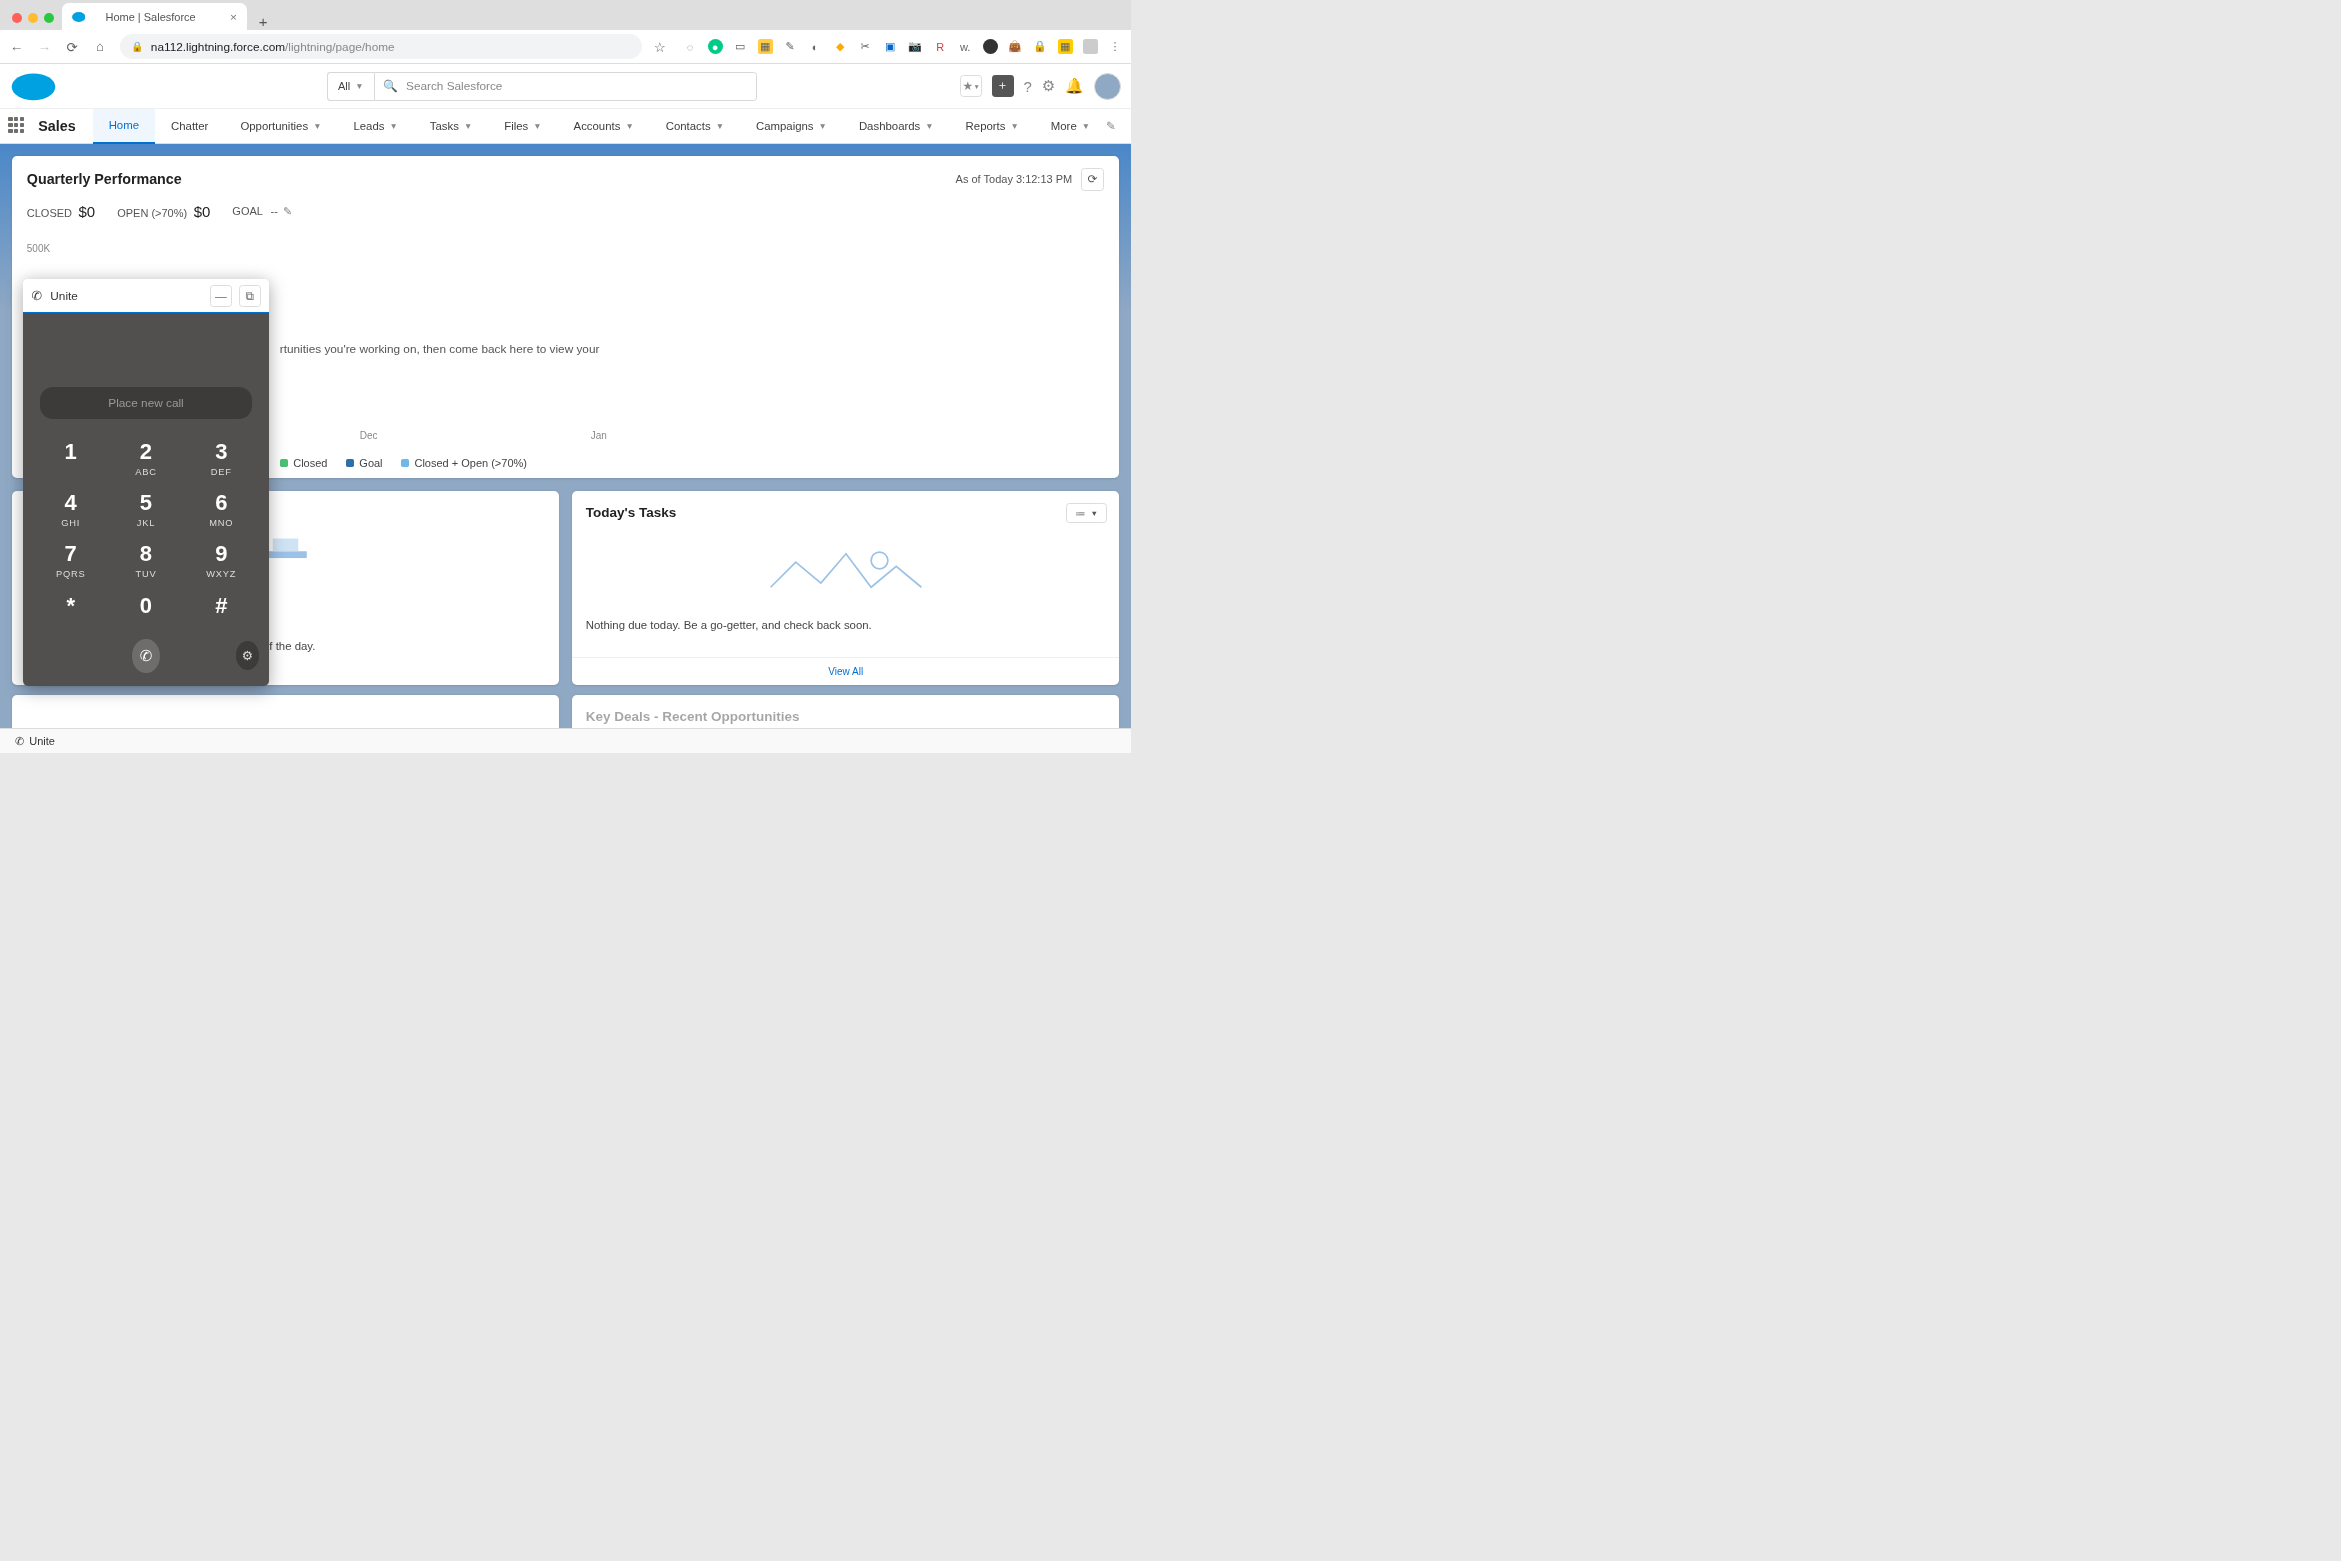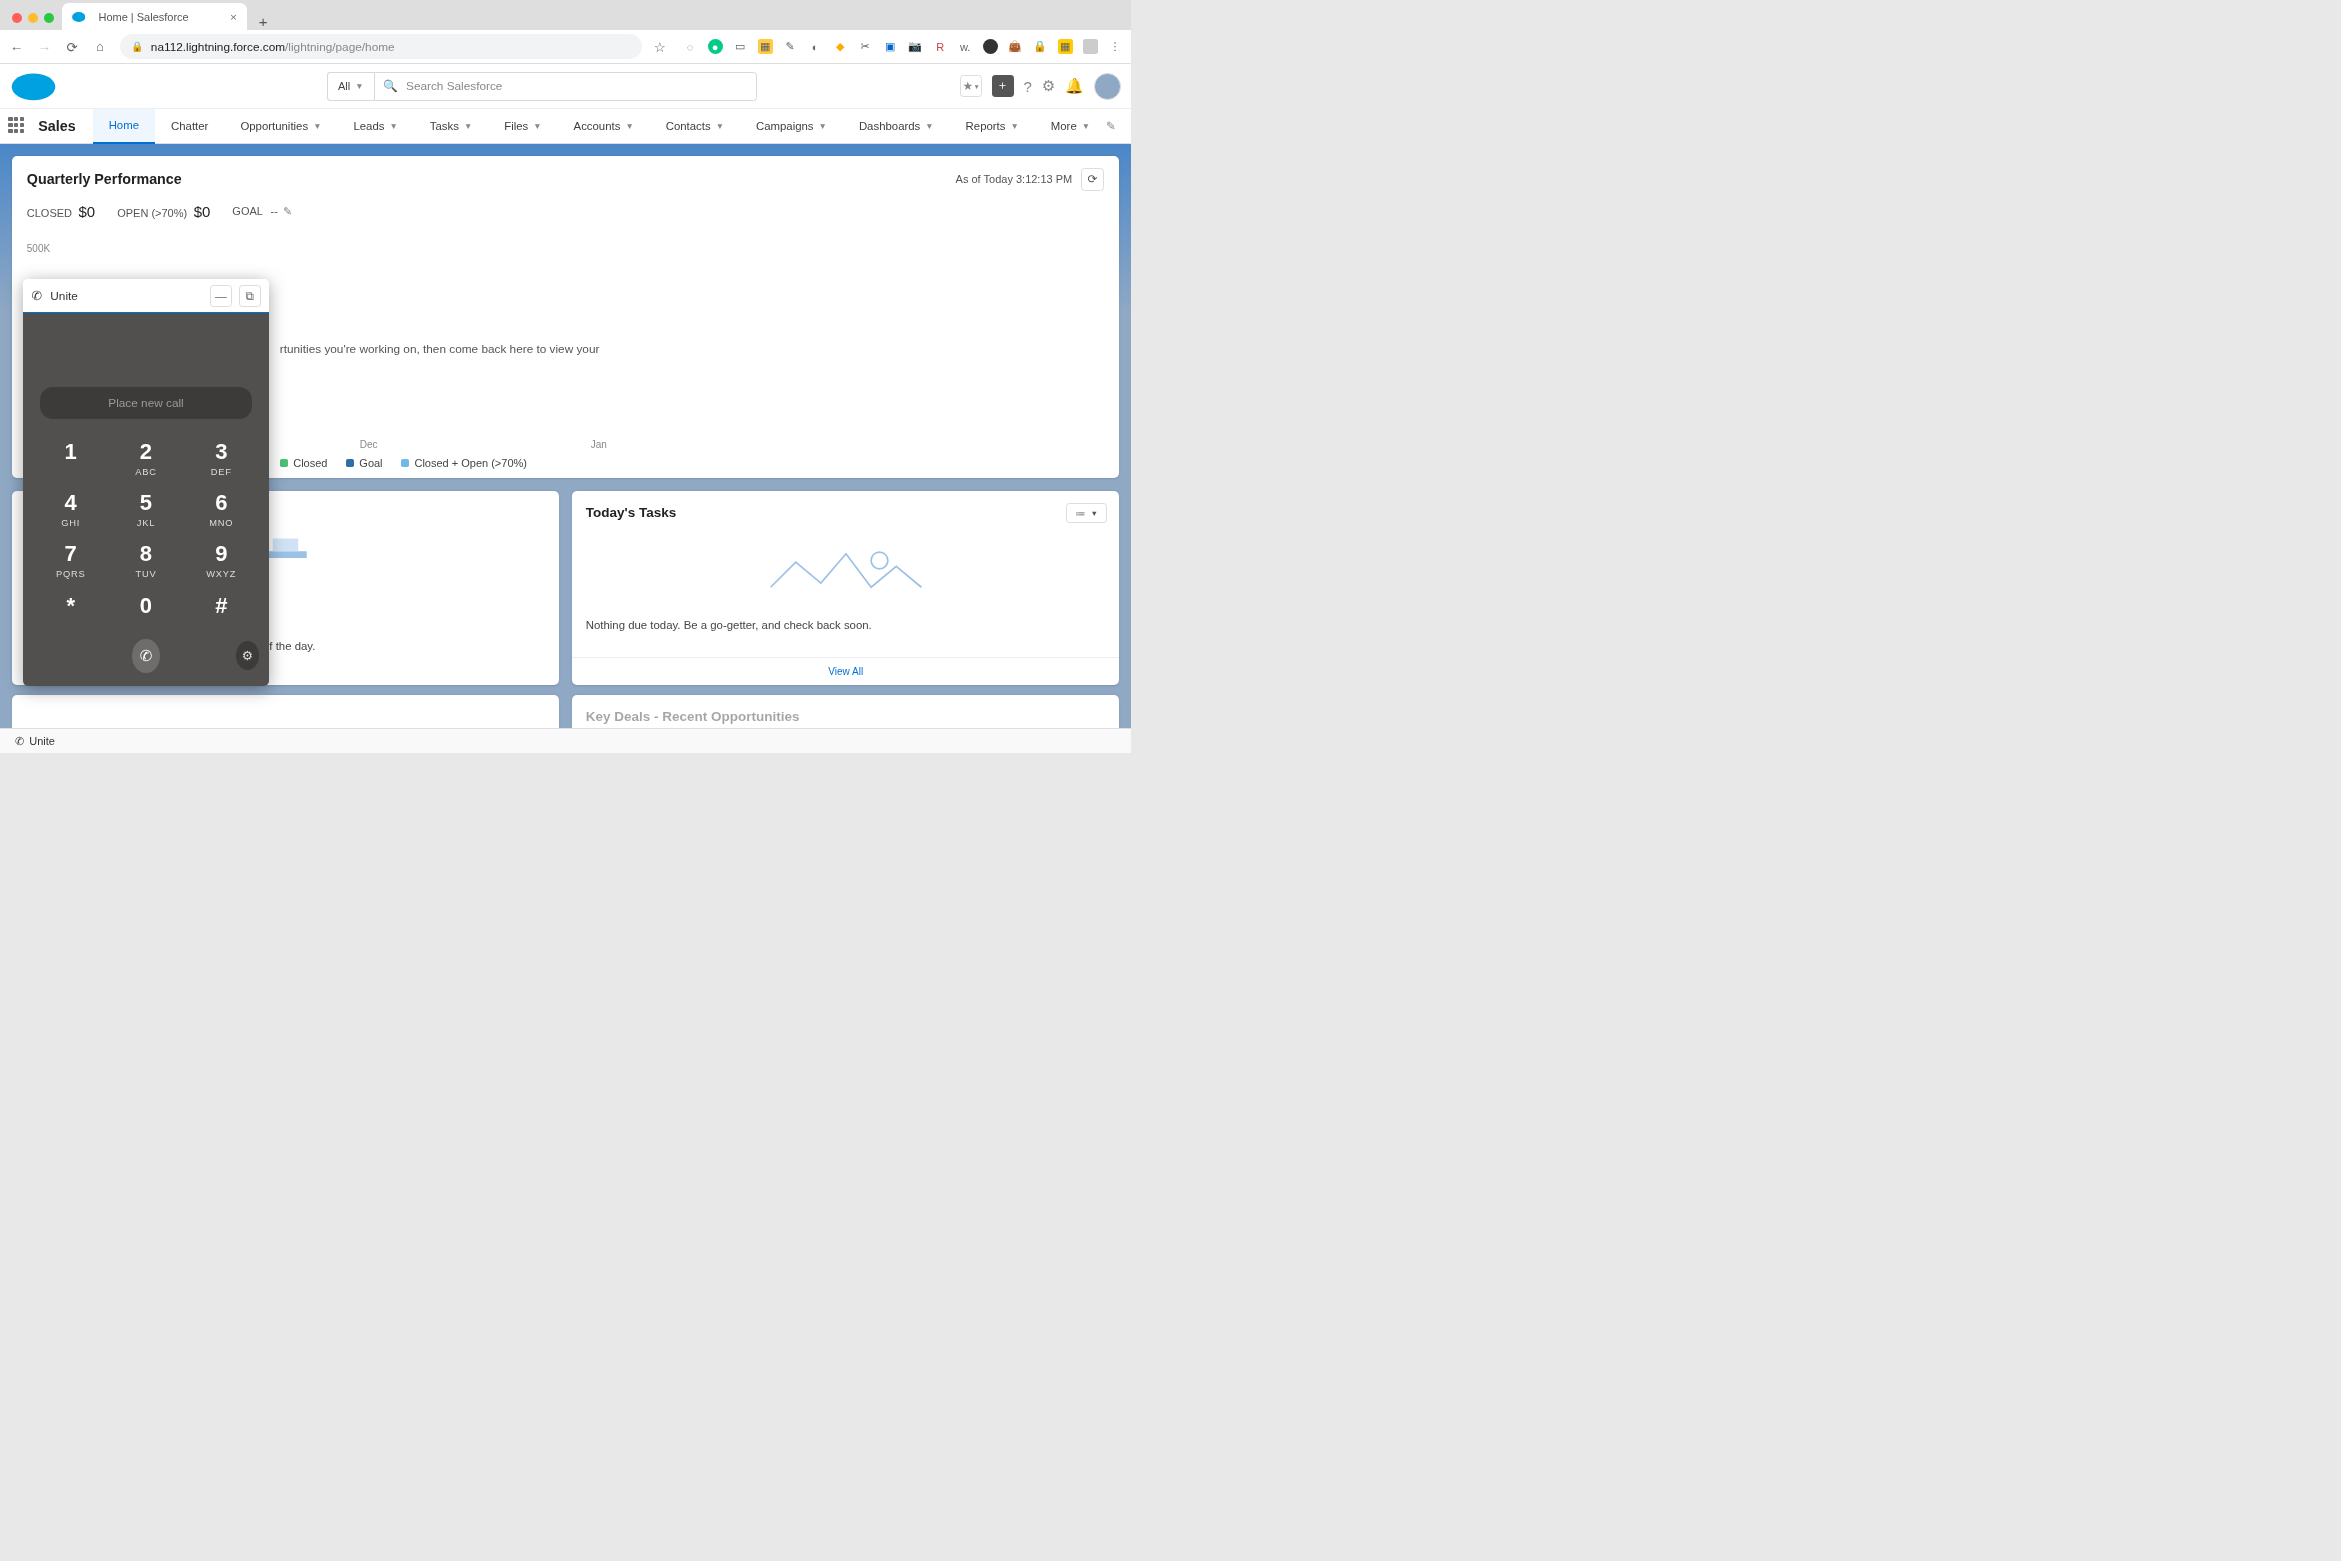--- a/index.html
+++ b/index.html
@@ -3,21 +3,21 @@
 <meta charset="utf-8">
 <style>
   * { box-sizing: border-box; margin: 0; padding: 0; font-family: -apple-system, BlinkMacSystemFont, "Segoe UI", Arial, sans-serif; }
   body { background: #e8e8e8; width: 1131px; height: 753px; overflow: hidden; position: relative; }
   
   .browser-chrome { background: #dedede; }
   .tab-strip { height: 30px; display:flex; align-items:flex-end; padding-left:8.4px; background:#dedede; }
   .traffic { display:flex; gap:5.9px; align-items:center; padding:0 8.4px 6.7px 3.4px;}
   .dot { width:10px; height:10px; border-radius:50%; }
   .red{background:#ff5f57;} .yellow{background:#febc2e;} .green{background:#28c840;}
-  .tab { background:#fff; border-radius:6.7px 6.7px 0 0; height:27px; display:flex; align-items:center; padding:0 10px; gap:13px; font-size:11px; color:#555; min-width:185px; }
+  .tab { background:#fff; border-radius:6.7px 6.7px 0 0; height:27px; display:flex; align-items:center; padding:0 10px; gap:20px; font-size:11px; color:#555; min-width:185px; }
   .tab-close { color:#777; font-size:11.8px; margin-left:auto; }
   .new-tab { padding:0 11.8px; color:#555; font-size:15px; }
   .addr-bar { background:#fff; height:34px; display:flex; align-items:center; padding:0 8.4px; gap:11.8px; border-bottom:0.8px solid #ddd;}
   .nav-icon { color:#5f6368; font-size:13.5px; width:17px; text-align:center; }
   .url-field { flex:0 0 auto; background:#f1f3f4; border-radius:13.5px; height:25px; display:flex; align-items:center; padding:0 11.8px; gap:6.7px; color:#3c4043; font-size:11.8px; width:522px;}
   .lock{color:#5f6368;font-size:10px;}
   .url-text{color:#3c4043;}
   .url-text .host{color:#202124;}
   .ext-icons{margin-left:auto;display:flex;gap:10px;align-items:center;}
   .ext-icons span{width:15px;height:15px;display:inline-flex;align-items:center;justify-content:center;font-size:11px;color:#666;border-radius:2.5px;}
@@ -56,21 +56,21 @@
   .qp-head{display:flex;align-items:center;text-align:right;}
   .qp-title{font-weight:700;font-size:14.3px;color:#222;}
   .qp-asof{margin-left:auto;font-size:11px;color:#555;}
   .refresh{border:0.8px solid #ddd;border-radius:3.4px;width:23.6px;height:23.6px;display:flex;align-items:center;justify-content:center;margin-left:8.4px;color:#555;font-size:11.8px;}
   .qp-stats{display:flex;gap:22px;margin-top:11.8px;font-size:11px;color:#555;align-items:center;}
   .qp-stats .val{font-size:15px;color:#222;margin-left:3.4px;}
   .edit-goal{color:#888;font-size:11px;}
   .chart{position:relative;margin-top:13.5px;height:236px;color:#888;font-size:10px;}
   .ylab{position:absolute;left:0;}
   .ylab.y1{top:10px;} .ylab.y2{top:51px;}
-  .xlab{position:absolute;bottom:19px;}
+  .xlab{position:absolute;bottom:28px;}
   .xlab.x1{left:333px;} .xlab.x2{left:564px;}
   .hint{color:#555;font-size:11.8px;position:absolute;top:109px;left:253px;}
   .legend{position:absolute;bottom:0;left:253px;display:flex;gap:18.5px;font-size:11px;color:#444;align-items:center;}
   .sw{width:8.4px;height:8.4px;display:inline-block;margin-right:5px;border-radius:1.7px;}
   .sw.c1{background:#4bc076;} .sw.c2{background:#2f6fa7;} .sw.c3{background:#6fb8e8;}
   
   .row2{display:flex;gap:13.5px;}
   .row2 .card{flex:1;height:194px;padding:13.5px;position:relative;}
   .card-title{font-weight:700;font-size:13.5px;color:#222;margin-bottom:8.4px;}
   .settings-pill{position:absolute;top:11.8px;right:11.8px;border:0.8px solid #ddd;border-radius:3.4px;padding:3.4px 8.4px;font-size:10px;color:#555;display:flex;gap:5px;align-items:center;}

